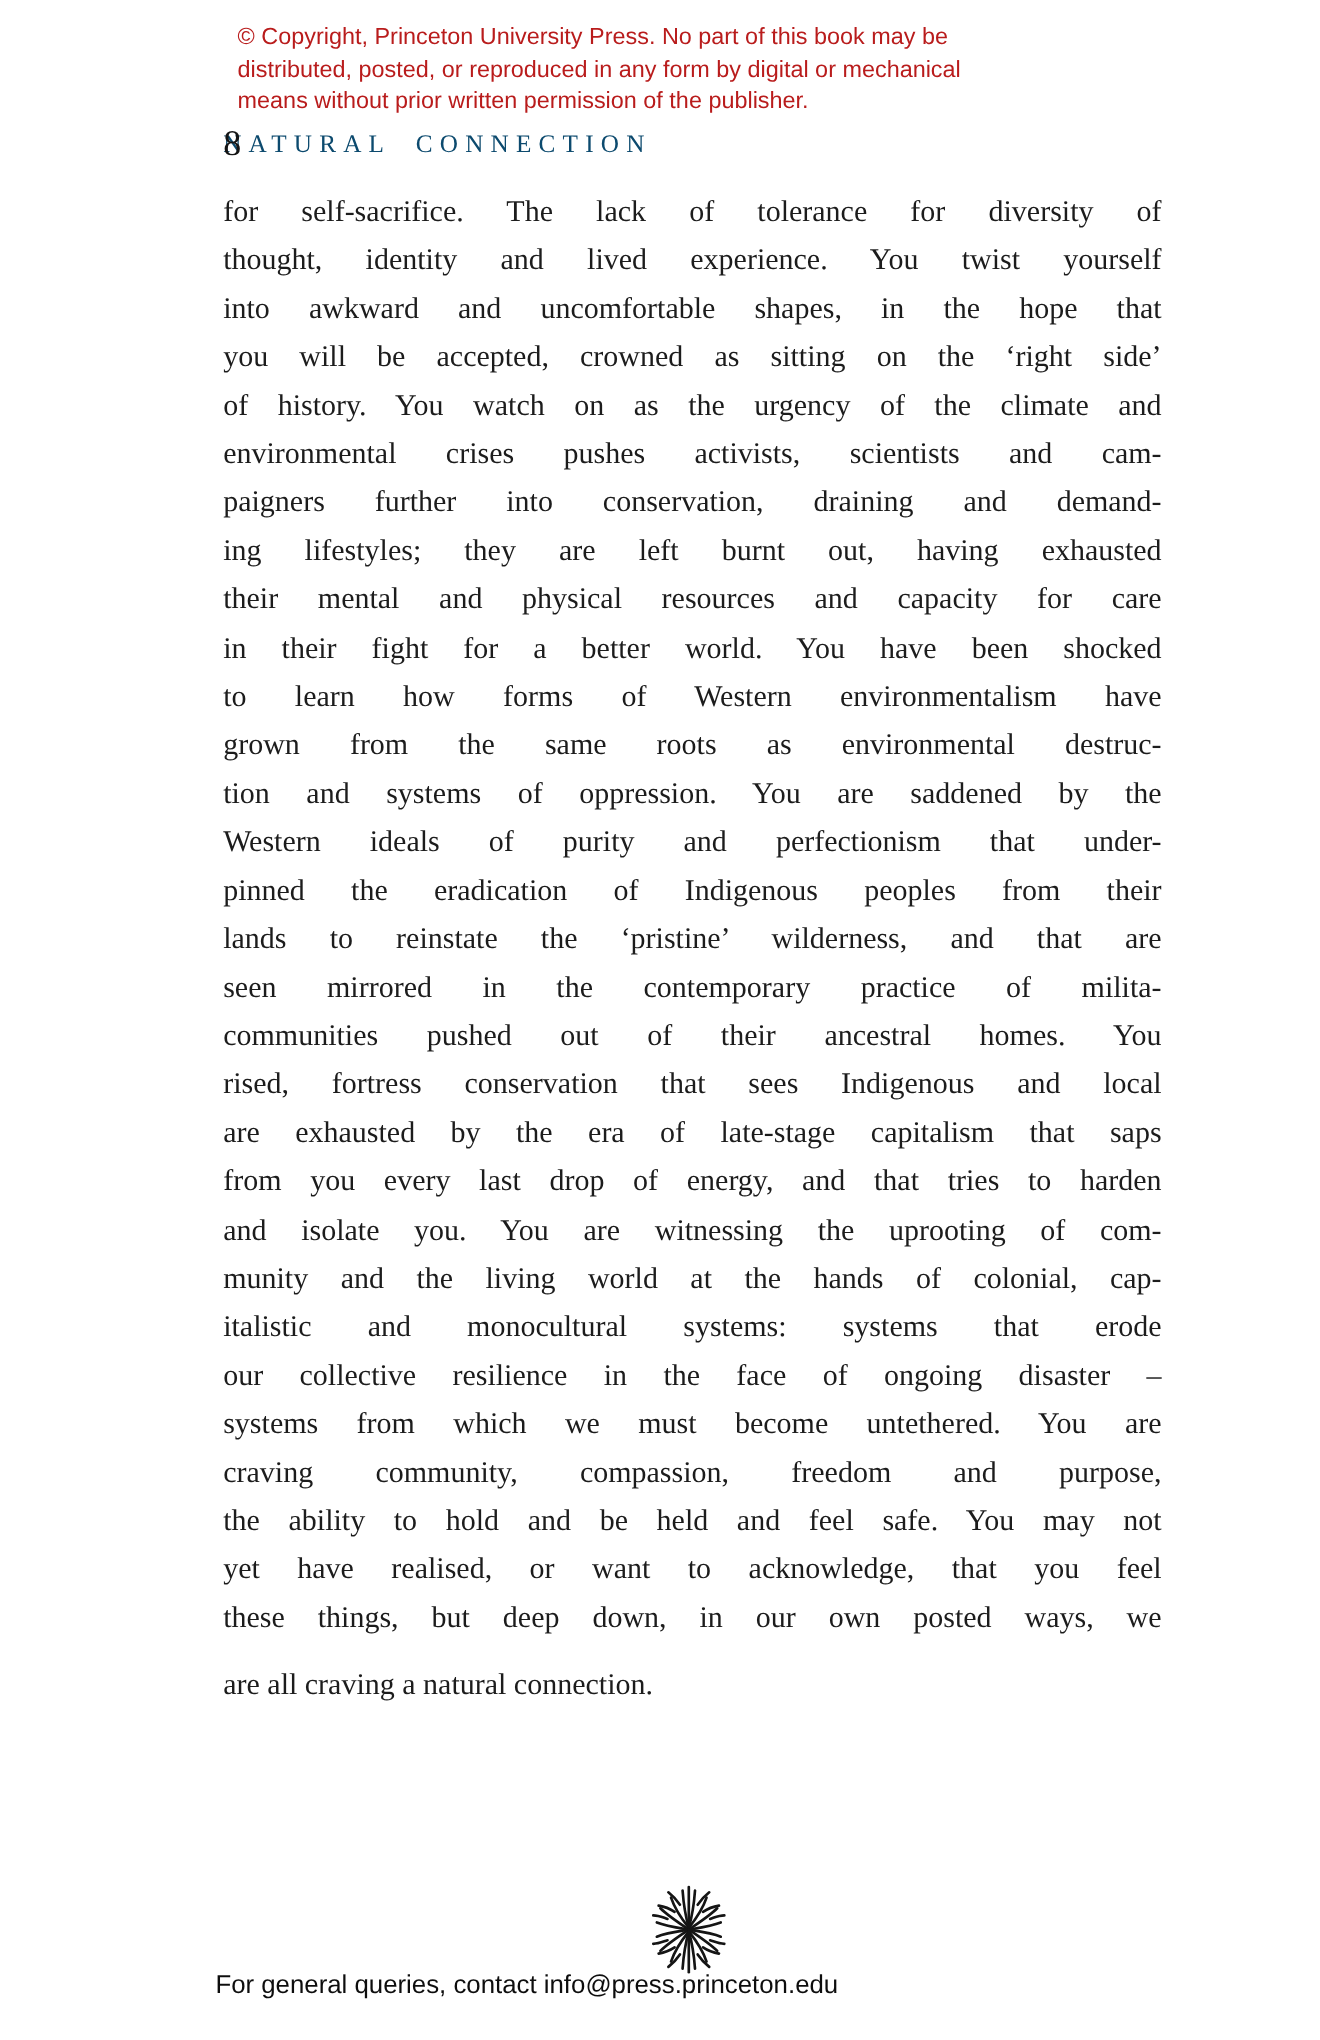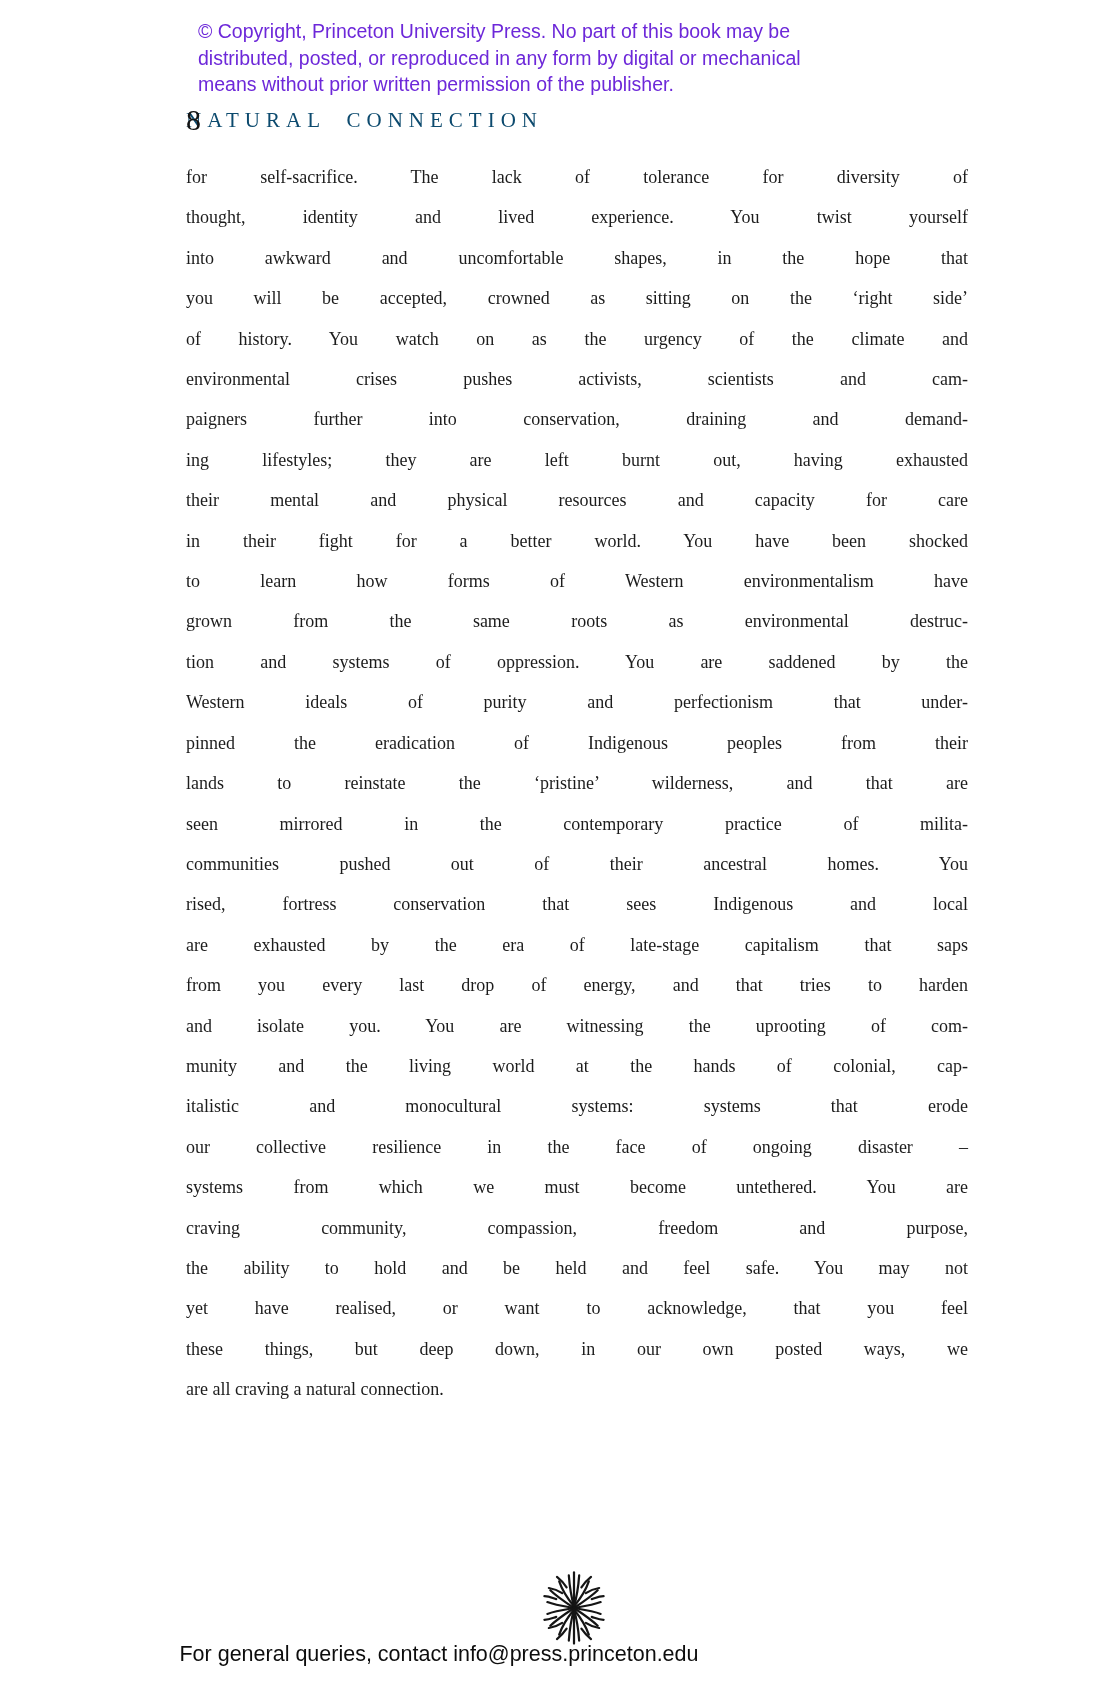--- a/index.html
+++ b/index.html
@@ -8,21 +8,21 @@
     background: #ffffff;
     position: relative;
     overflow: hidden;
     font-family: "Liberation Serif", serif;
     color: #1b1b1b;
   }
   .copyright {
     position: absolute; left: 198px; top: 18px;
     font-family: "Liberation Sans", sans-serif;
     font-size: 19.5px; line-height: 26.5px;
-    color: #6d28d9;
+    color: #b91c1c;
   }
   .cr-line { white-space: nowrap; }
 
   .headrow {
     position: absolute; left: 186px; top: 100px;
     width: 782px; height: 40px;
   }
   .pagenum {
     position: absolute; left: 0; top: 0;
     font-size: 30px; line-height: 40px; color: #141414;
@@ -30,29 +30,29 @@
   .runhead {
     text-align: left;
     font-size: 21px; line-height: 40px;
     letter-spacing: 6px; word-spacing: 10px;
     color: #0c4a6e;
   }
 
   .bodytext {
     position: absolute; left: 186px; top: 157px;
     width: 782px;
-    font-size: 18px;
+    font-size: 25px;
     color: #1c1c1c;
   }
   .bodyline {
     text-align: justify;
     text-align-last: justify;
     line-height: 40.4px;
   }
-  .bodyline.last { text-align-last: left; }
+  .bodyline.last { text-align-last: left; margin-top: 16px; }
 
   .ornament {
     position: absolute; left: 537px; top: 1568px;
     width: 74px; height: 80px;
   }
   .footerline {
     position: absolute; left: 0; top: 1642px; width: 878px;
     text-align: center;
     font-family: "Liberation Sans", sans-serif;
     font-size: 21.5px; color: #0d0d0d;

